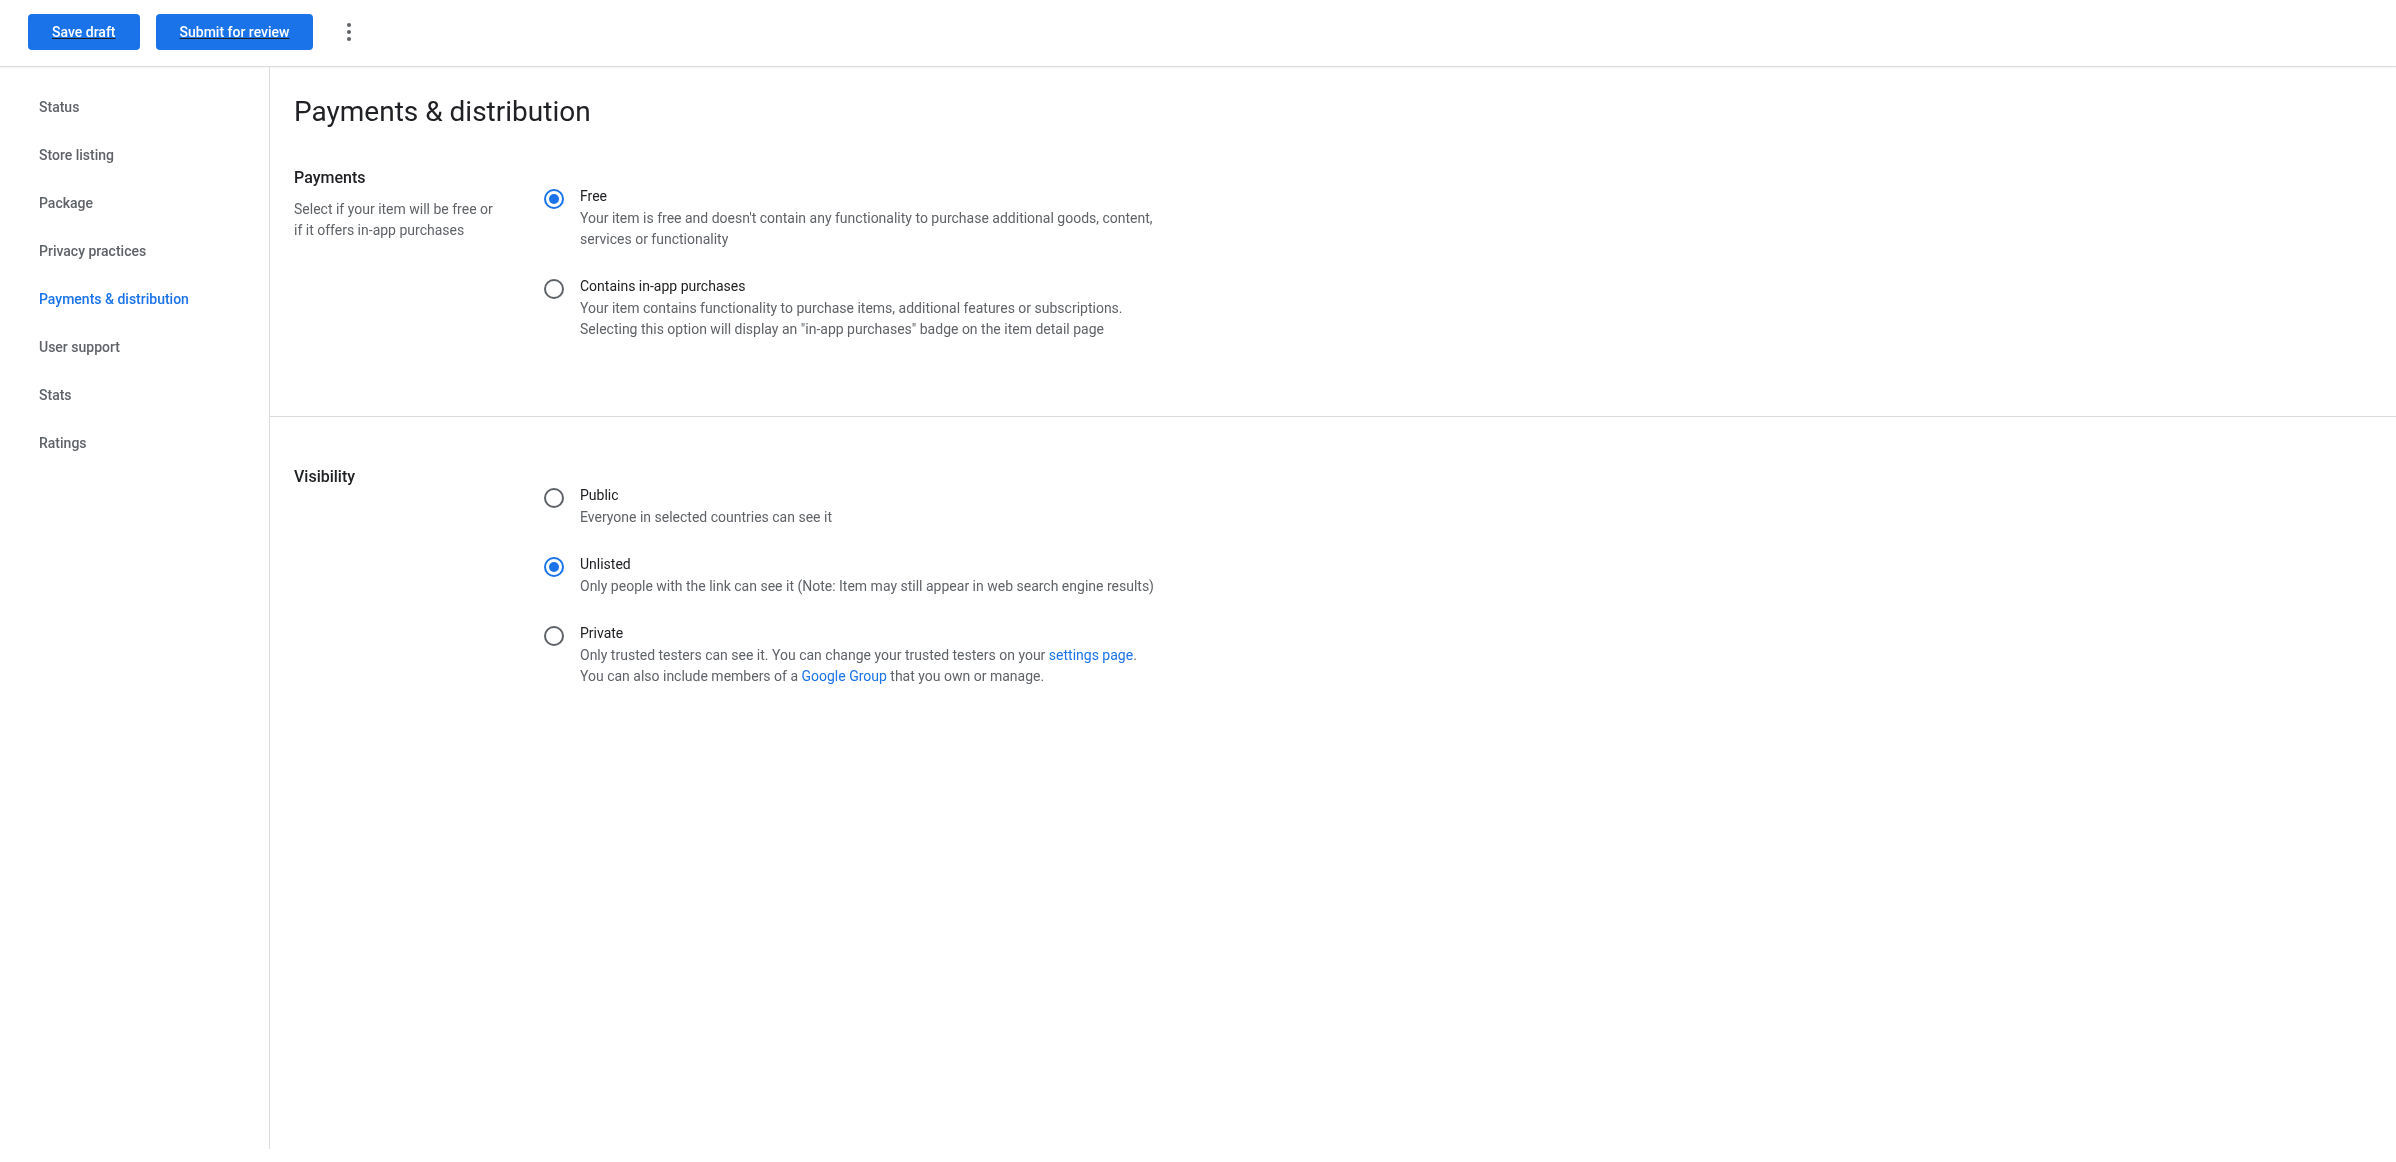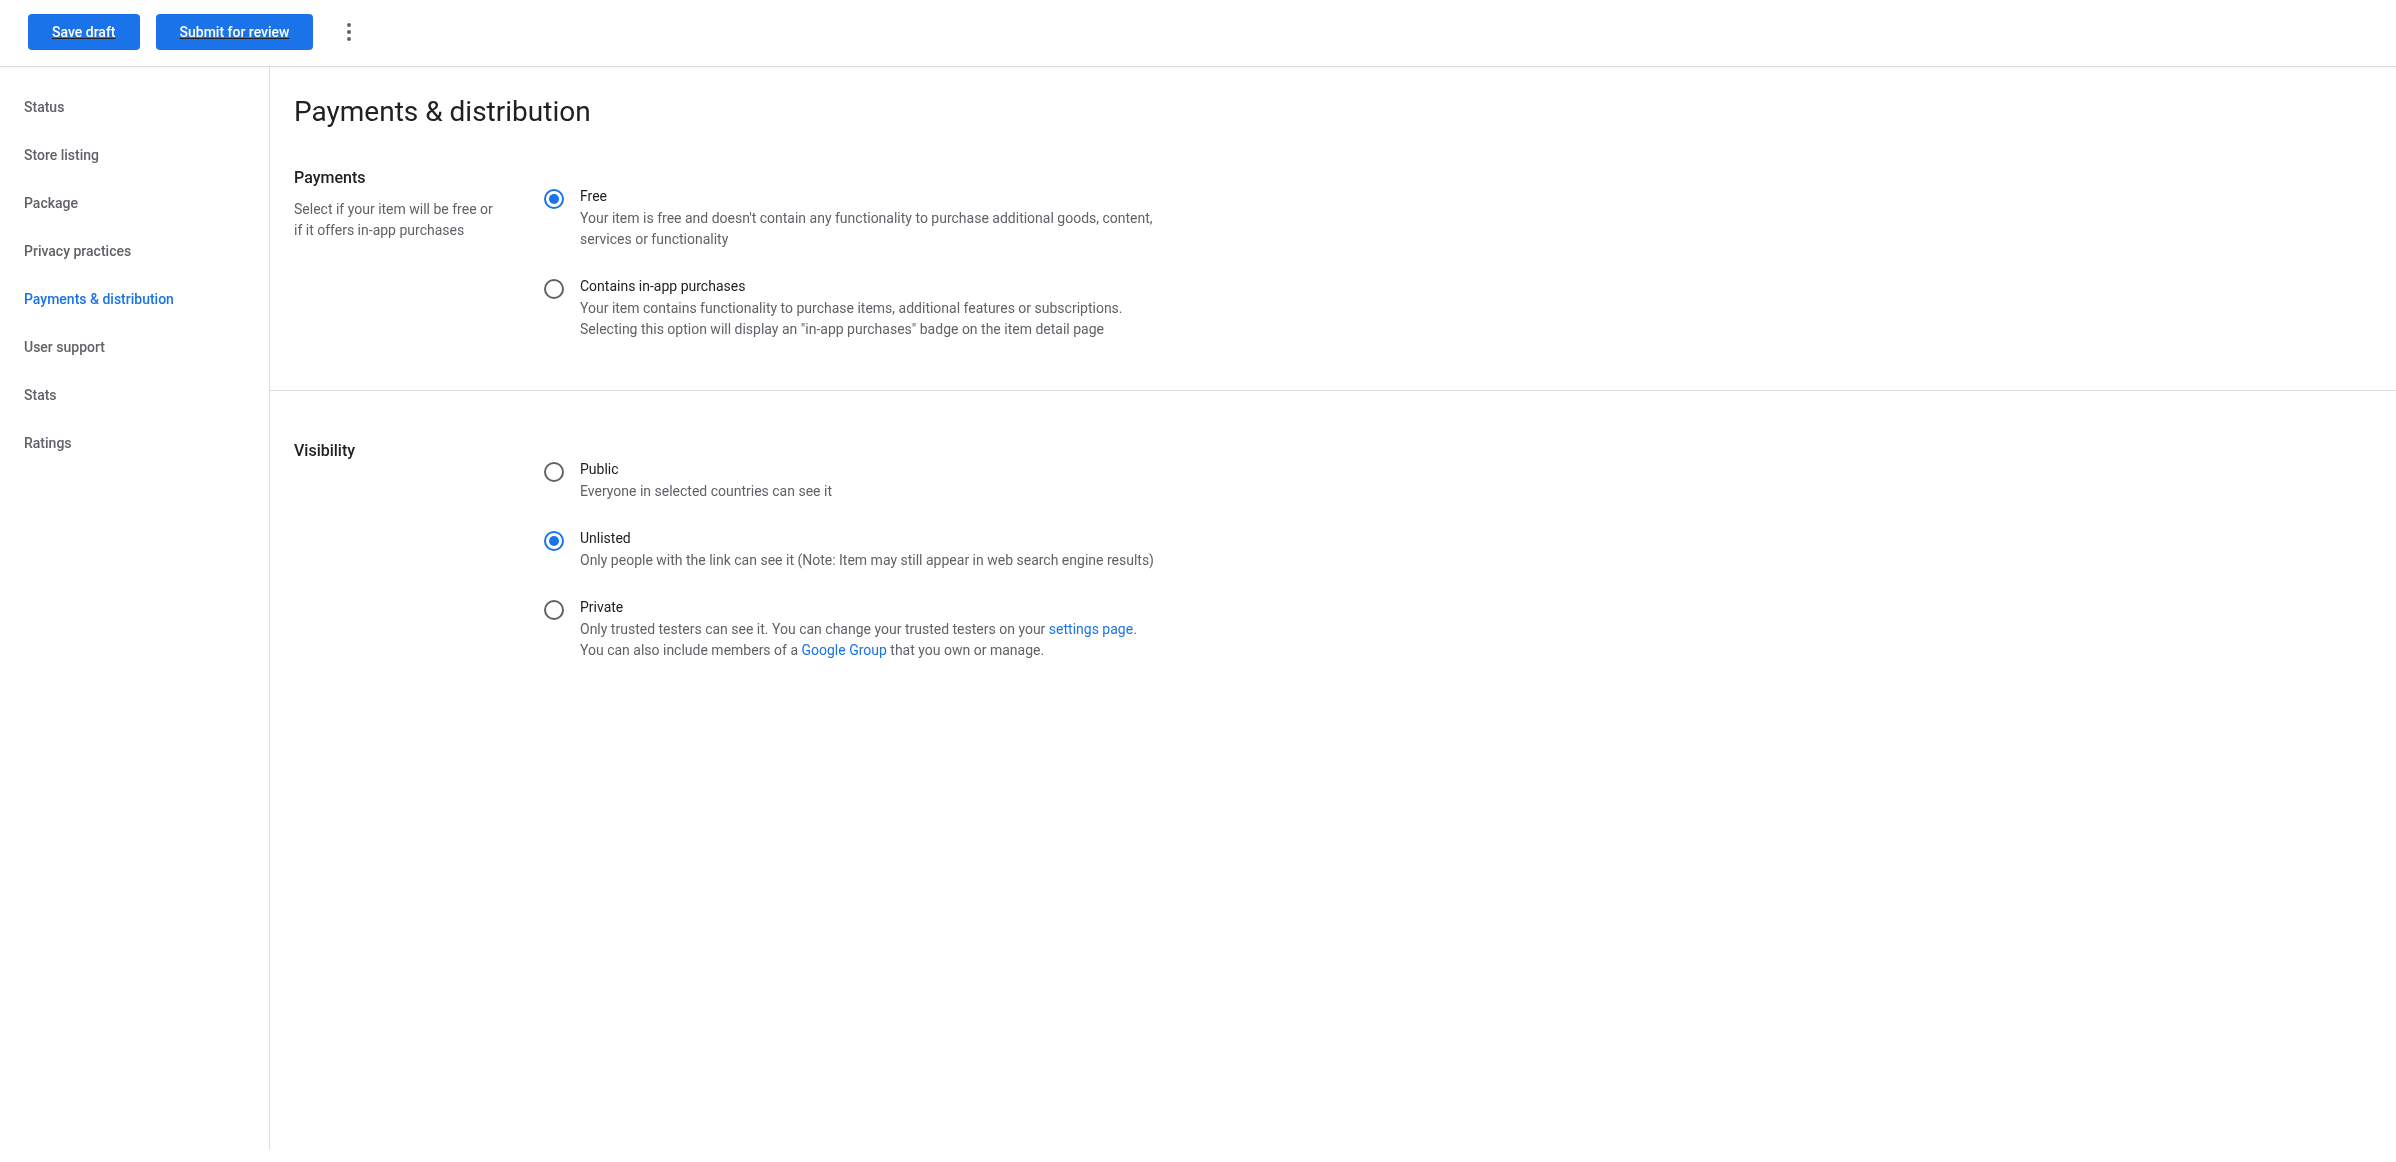--- a/index.html
+++ b/index.html
@@ -78,42 +78,42 @@
     .layout {
       display: flex;
     }
     .sidebar {
       width: 270px;
       padding: 16px 0;
       border-right: 1px solid #dadce0;
       min-height: calc(100vh - 80px);
     }
     .sidebar-item {
-      padding: 16px 24px;
+      padding: 16px 39px;
       font-size: 14px;
       color: #5f6368;
       cursor: pointer;
       font-weight: 500;
     }
     .sidebar-item.active {
       color: #1a73e8;
     }
     .main {
       flex: 1;
       padding: 0;
     }
     .page-title {
       font-size: 28px;
       font-weight: 400;
       color: #202124;
       padding: 28px 24px 40px 24px;
     }
     .section {
       display: flex;
-      padding: 0 24px 50px 24px;
+      padding: 0 24px 76px 24px;
       border-bottom: 1px solid #dadce0;
       margin-bottom: 50px;
     }
     .section:last-child {
       border-bottom: none;
     }
     .section-left {
       width: 250px;
       flex-shrink: 0;
     }

